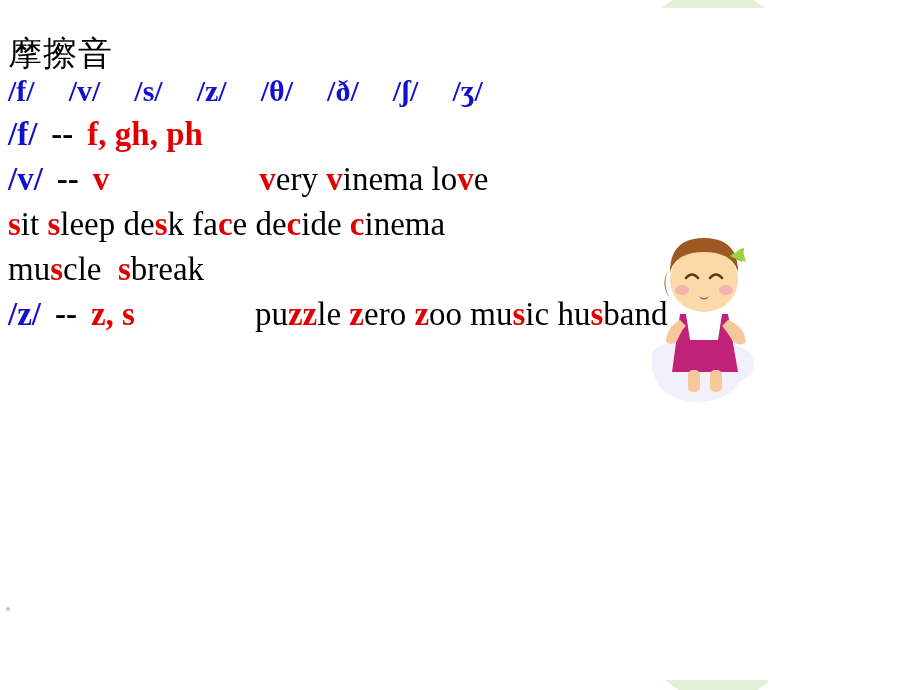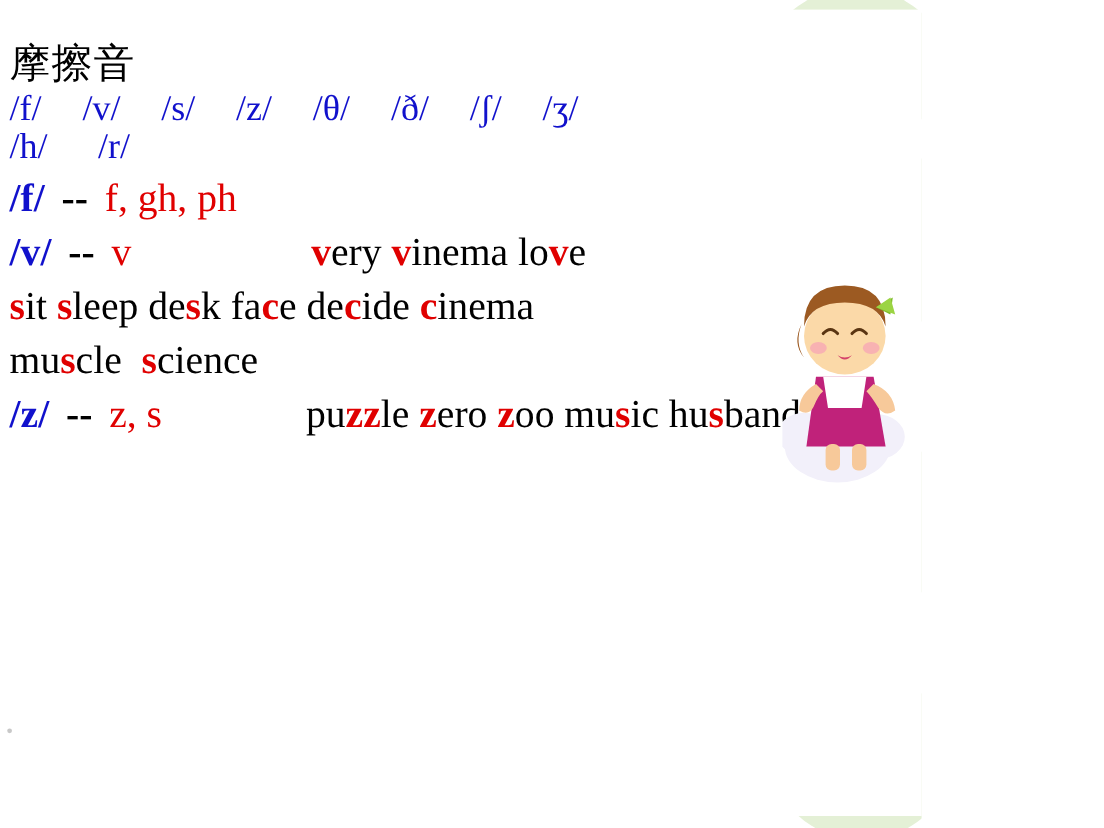--- a/index.html
+++ b/index.html
@@ -70,35 +70,35 @@
   .title {
     font-size: 34px;
     color: #000000;
     font-family: "DejaVu Sans", sans-serif;
     margin-bottom: 6px;
     letter-spacing: 1px;
   }
 
   .phonemes {
     font-size: 30px;
-    font-weight: normal;
+    font-weight: bold;
     color: #1111cc;
     margin-bottom: 2px;
   }
   .phonemes .ph { display: inline-block; }
   .gap1 { display:inline-block; width: 34px; }
   .gap2 { display:inline-block; width: 42px; }
 
   .body-line {
     font-size: 33px;
     margin-top: 12px;
     color: #000000;
   }
   .blue { color: #1111cc; font-weight: bold; }
-  .red  { color: #e00000; font-weight: normal; }
+  .red  { color: #e00000; font-weight: bold; }
   .black { color: #000000; }
   .bold { font-weight: bold; }
 
   .sp-s { display:inline-block; width:14px; }
   .sp-l { display:inline-block; width:120px; }
   .sp-xl { display:inline-block; width:150px; }
 
   
   .character {
     position: absolute;
@@ -170,37 +170,34 @@
   <div class="dot-left"></div>
 
   <div class="content">
 
     <div class="line title">摩擦音</div>
 
     <div class="line phonemes">
       <span class="ph">/f/</span><span class="gap1"></span><span class="ph">/v/</span><span class="gap1"></span><span class="ph">/s/</span><span class="gap1"></span><span class="ph">/z/</span><span class="gap1"></span><span class="ph">/θ/</span><span class="gap1"></span><span class="ph">/ð/</span><span class="gap1"></span><span class="ph">/ʃ/</span><span class="gap1"></span><span class="ph">/ʒ/</span>
     </div>
 
-    <div class="line phonemes">
-      <span class="ph">/h/</span><span class="gap2"></span><span class="ph">/r/</span>
-    </div>
 
     <div class="line body-line">
       <span class="blue">/f/</span><span class="sp-s"></span><span class="black bold">--</span><span class="sp-s"></span><span class="red">f, gh, ph</span>
     </div>
 
     <div class="line body-line">
       <span class="blue">/v/</span><span class="sp-s"></span><span class="black bold">--</span><span class="sp-s"></span><span class="red">v</span><span class="sp-xl"></span><span class="red bold">v</span><span class="black">ery </span><span class="red bold">v</span><span class="black">inema lo</span><span class="red bold">v</span><span class="black">e</span>
     </div>
 
     <div class="line body-line">
       <span class="red bold">s</span><span class="black">it </span><span class="red bold">s</span><span class="black">leep de</span><span class="red bold">s</span><span class="black">k fa</span><span class="red bold">c</span><span class="black">e de</span><span class="red bold">c</span><span class="black">ide </span><span class="red bold">c</span><span class="black">inema</span>
     </div>
     <div class="line body-line">
-      <span class="black">mu</span><span class="red bold">s</span><span class="black">cle&nbsp; </span><span class="red bold">s</span><span class="black">cience</span>
+      <span class="black">mu</span><span class="red bold">s</span><span class="black">cle&nbsp; </span><span class="red bold">s</span><span class="black">break</span>
     </div>
 
     <div class="line body-line">
       <span class="blue">/z/</span><span class="sp-s"></span><span class="black bold">--</span><span class="sp-s"></span><span class="red">z, s</span><span class="sp-l"></span><span class="black">pu</span><span class="red bold">zz</span><span class="black">le </span><span class="red bold">z</span><span class="black">ero </span><span class="red bold">z</span><span class="black">oo mu</span><span class="red bold">s</span><span class="black">ic hu</span><span class="red bold">s</span><span class="black">band</span>
     </div>
 
   </div>
 </div>
 
 </body></html>

